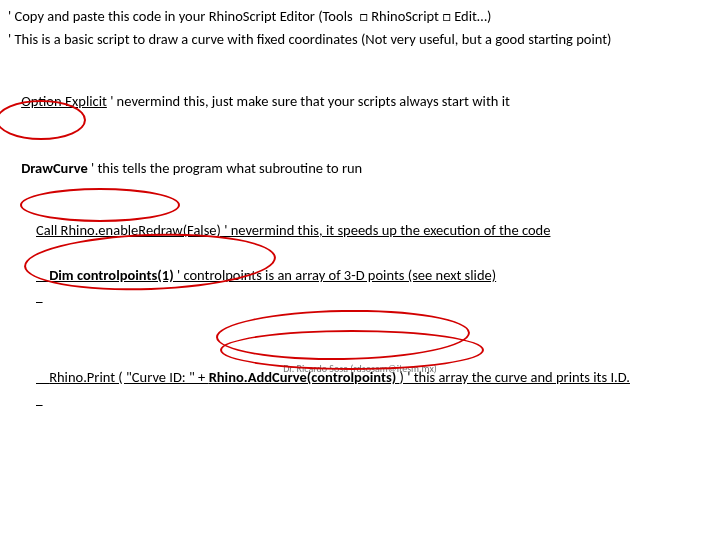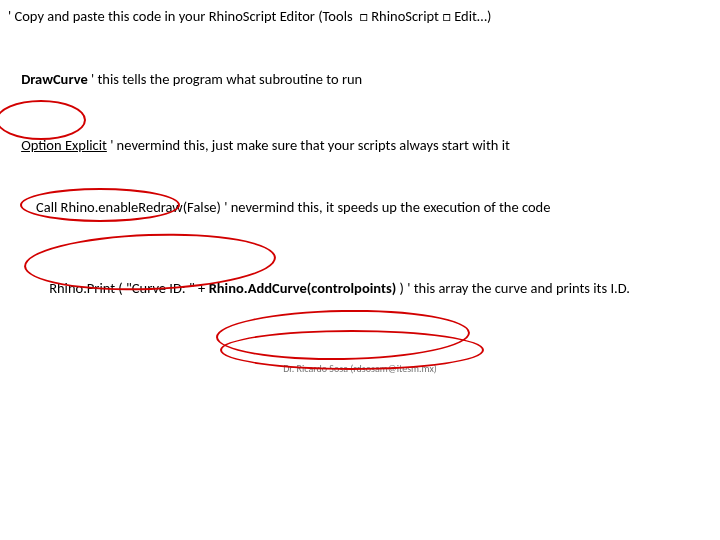--- a/index.html
+++ b/index.html
@@ -18,21 +18,21 @@
     position: relative;
     width: 720px;
     height: 384px;
     box-sizing: border-box;
     padding: 6px 8px 0 8px;
   }
   .line {
     white-space: pre-wrap;
     margin: 0 0 1px 0;
   }
-  .ind1 { padding-left: 28px; }
+  .ind1 { padding-left: 28px; text-decoration: underline; }
   .gap  { height: 18px; }
   b { font-weight: 700; }
 
   .footer {
     position: absolute;
     bottom: 8px;
     left: 0;
     width: 100%;
     text-align: center;
     font-size: 10px;
@@ -46,34 +46,38 @@
     border-radius: 50%;
     pointer-events: none;
   }
 </style>
 </head>
 <body>
 
 <div class="page">
 
   <p class="line">' Copy and paste this code in your RhinoScript Editor (Tools  □ RhinoScript □ Edit…)</p>
+  <p class="line">' This is a basic script to draw a curve with fixed coordinates (Not very useful, but a good starting point)</p>
 
   <div class="gap"></div>
+
+  <p class="line">
+    <span style="text-decoration:underline">Option Explicit</span><span> ' nevermind this, just make sure that your scripts always start with it</span>
+  </p>
 
   <p class="line">
     <b>DrawCurve </b><span>' this tells the program what subroutine to run</span>
   </p>
 
-  <p class="line">
-    <span style="text-decoration:underline">Option Explicit</span><span> ' nevermind this, just make sure that your scripts always start with it</span>
-  </p>
-
   <div class="gap"></div>
 
   <p class="line ind1">Call Rhino.enableRedraw(False) ' nevermind this, it speeds up the execution of the code</p>
+  <p class="line ind1">
+    <b>Dim controlpoints(1) </b><span>' controlpoints is an array of 3-D points (see next slide)</span>
+  </p>
 
   <div class="gap"></div>
 
 
   <div class="gap"></div>
 
   <p class="line ind1">
     <span>Rhino.Print ( "Curve ID: " + </span><b>Rhino.AddCurve(controlpoints) </b><span>) ' this array the curve and prints its I.D.</span>
   </p>
 

